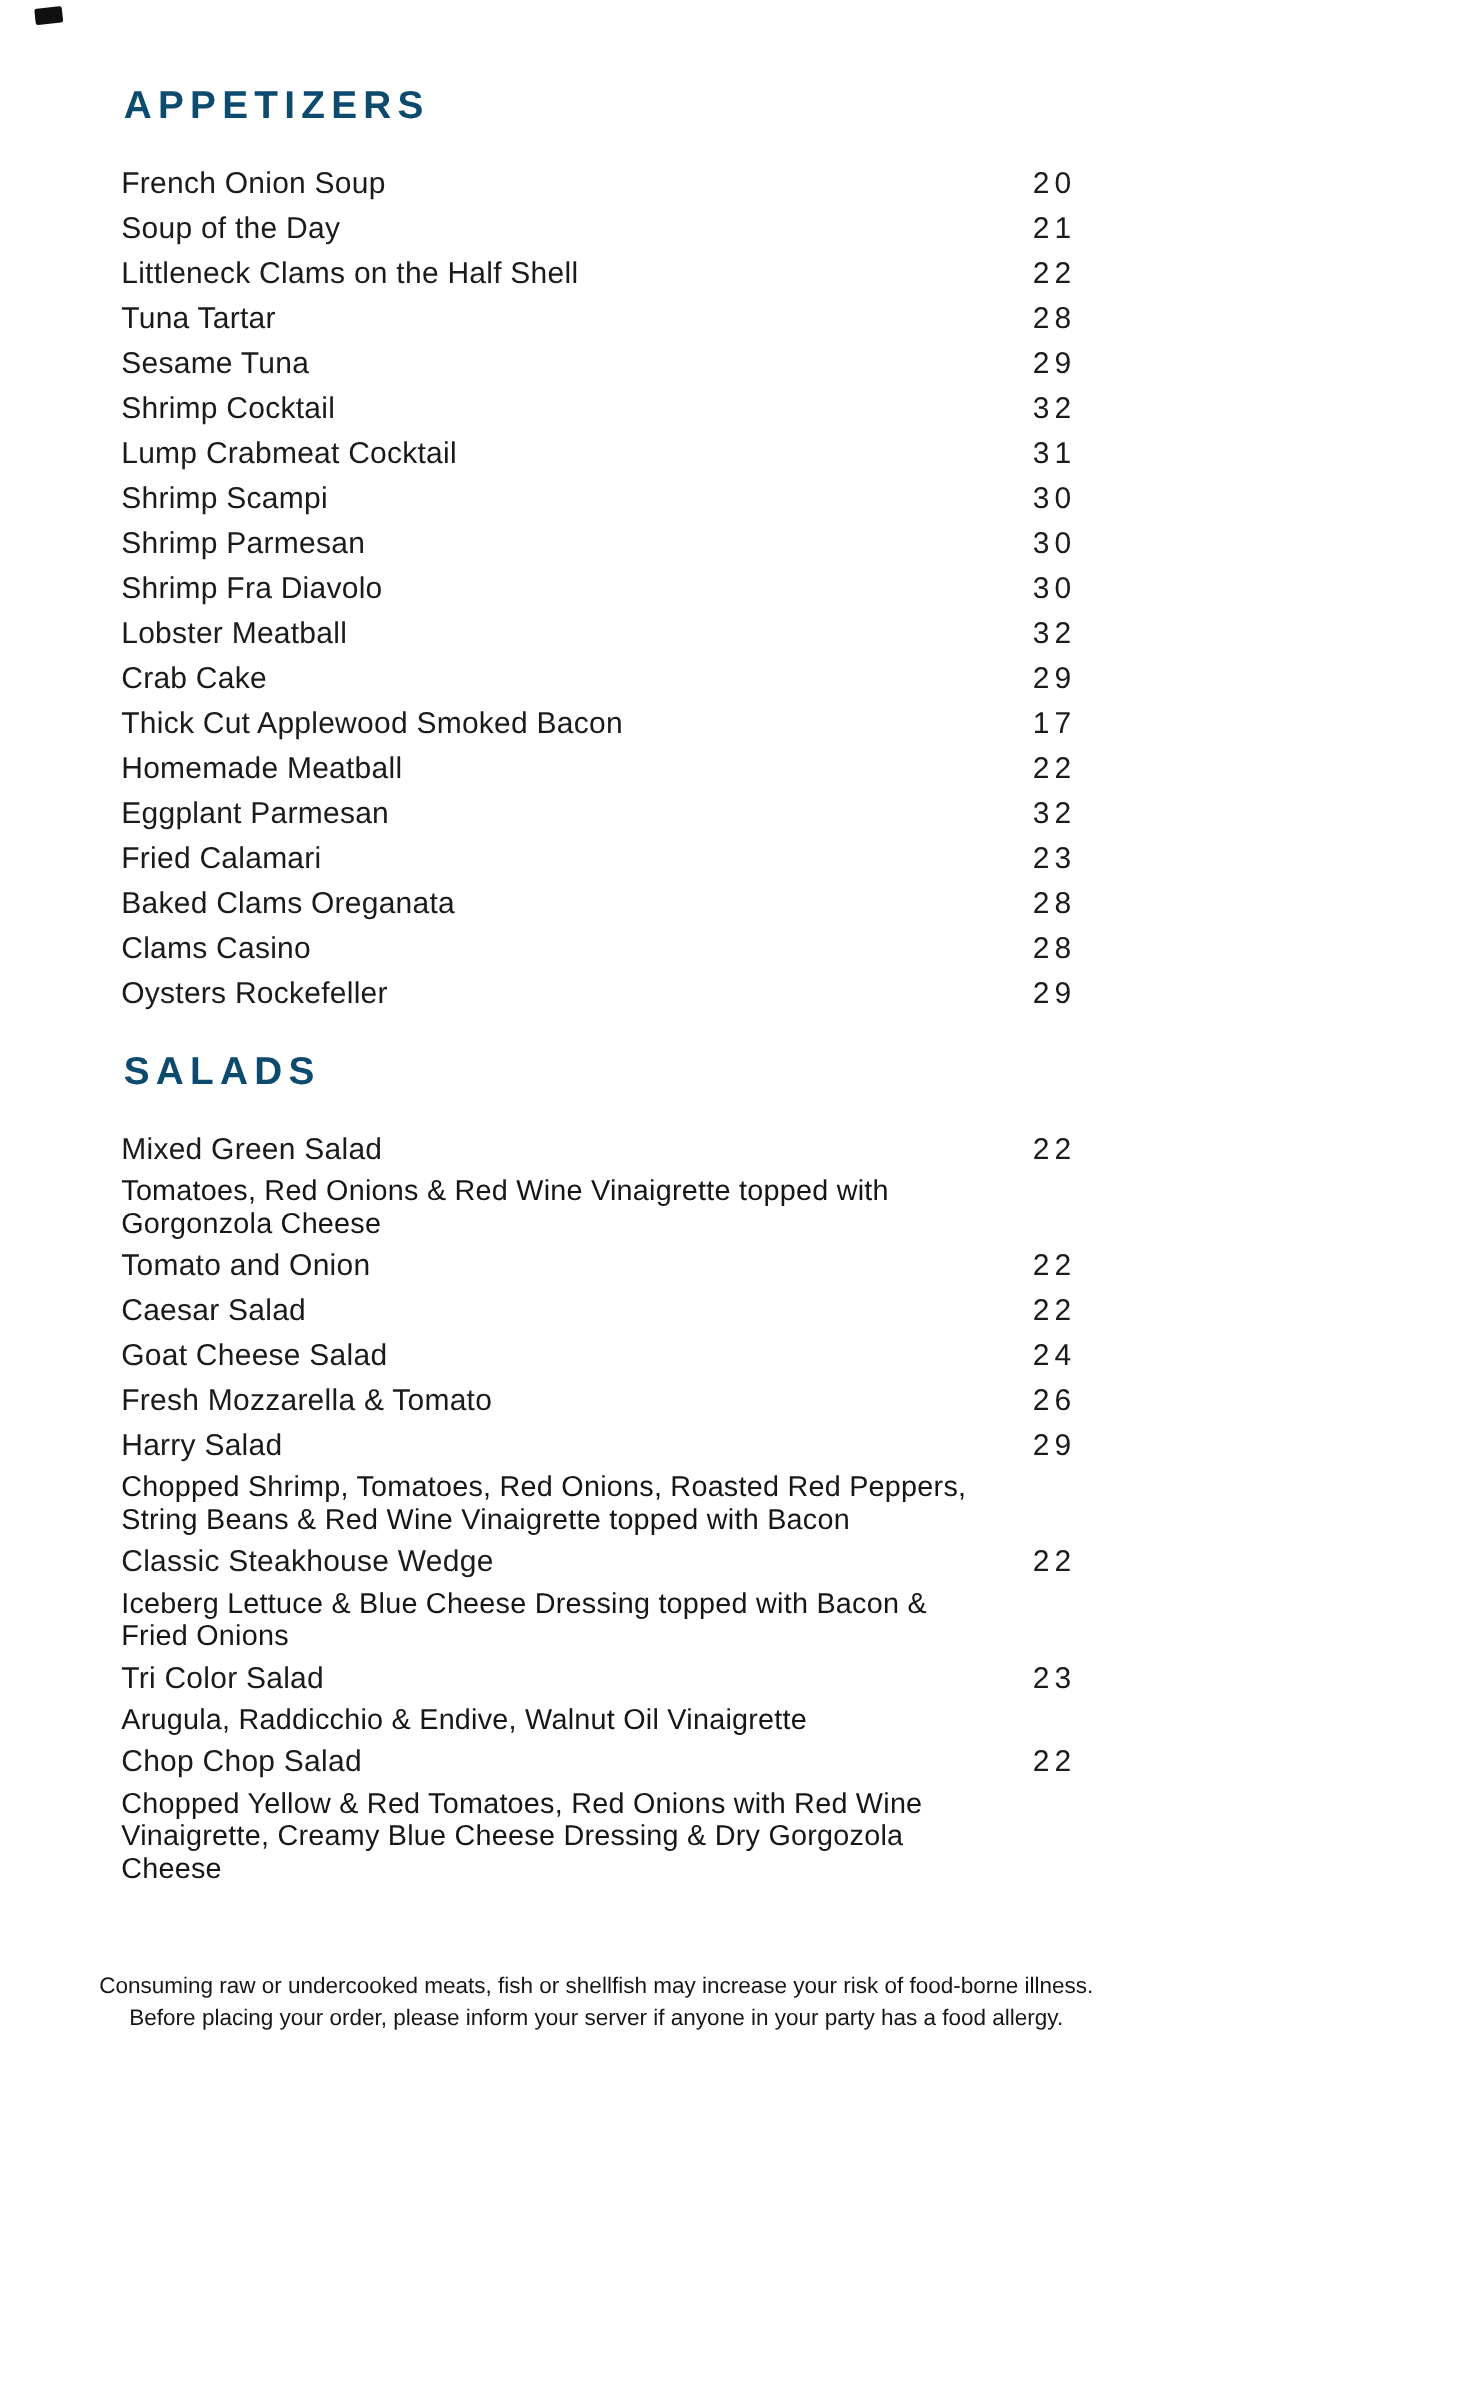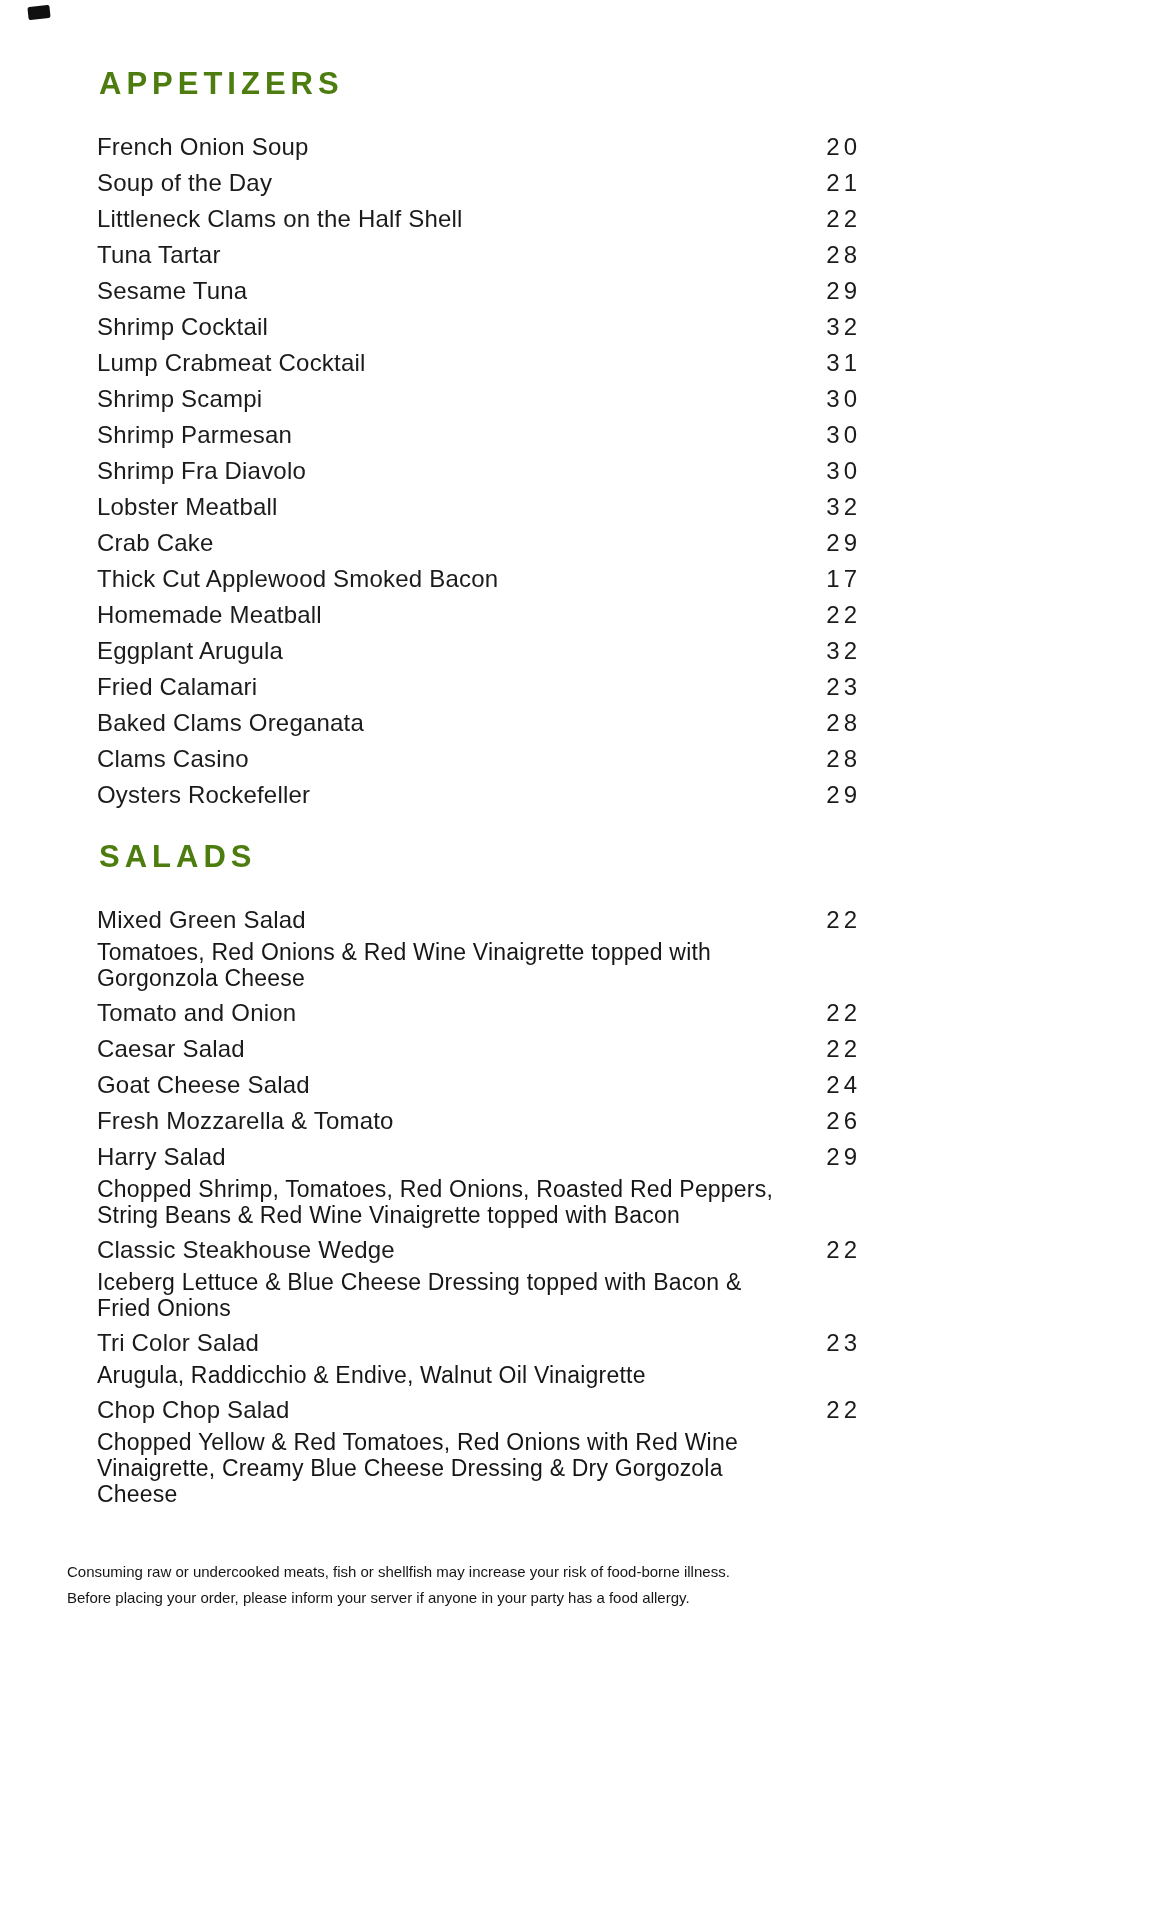--- a/index.html
+++ b/index.html
@@ -23,21 +23,21 @@
     transform: rotate(-6deg);
     border-radius: 2px;
   }
   .page {
     padding: 66px 309px 0 97px; 
   }
   .section-title {
     font-size: 31px;
     font-weight: bold;
     letter-spacing: 5px;
-    color: #4d7c0f;
+    color: #0c4a6e;
     line-height: 36px;
     margin: 0 0 27px 2px;
   }
   .section.salads .section-title {
     margin-top: 26px;
   }
   .menu-row {
     display: flex;
     justify-content: space-between;
     align-items: baseline;
@@ -51,22 +51,23 @@
     line-height: 26px;
     max-width: 676px;
     color: #161616;
     letter-spacing: 0.2px;
     margin: 1px 0 4px 0;
   }
   .footer {
     position: relative;
     width: 820px;
     left: -30px;
-    margin-top: 52px;
-    font-size: 15px;
+    margin-top: 68px;
+    text-align: center;
+    font-size: 18px;
     line-height: 26px;
     color: #161616;
   }
 </style>
 </head>
 <body>
 
 <div class="scan-artifact"></div>
 
 <div class="page">
@@ -124,21 +125,21 @@
     </div>
     <div class="menu-row">
       <span class="item-name">Thick Cut Applewood Smoked Bacon</span>
       <span class="item-price">17</span>
     </div>
     <div class="menu-row">
       <span class="item-name">Homemade Meatball</span>
       <span class="item-price">22</span>
     </div>
     <div class="menu-row">
-      <span class="item-name">Eggplant Arugula</span>
+      <span class="item-name">Eggplant Parmesan</span>
       <span class="item-price">32</span>
     </div>
     <div class="menu-row">
       <span class="item-name">Fried Calamari</span>
       <span class="item-price">23</span>
     </div>
     <div class="menu-row">
       <span class="item-name">Baked Clams Oreganata</span>
       <span class="item-price">28</span>
     </div>

